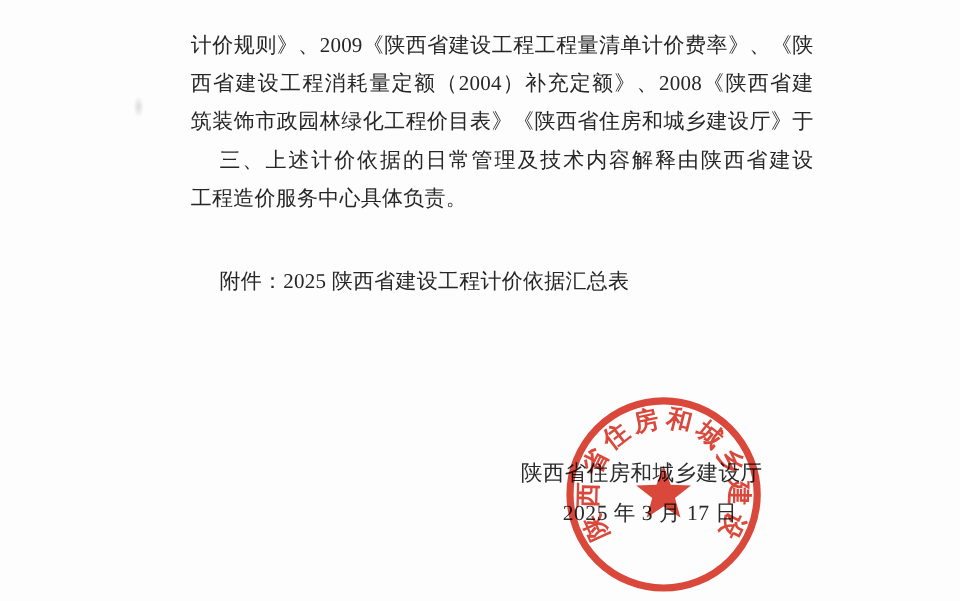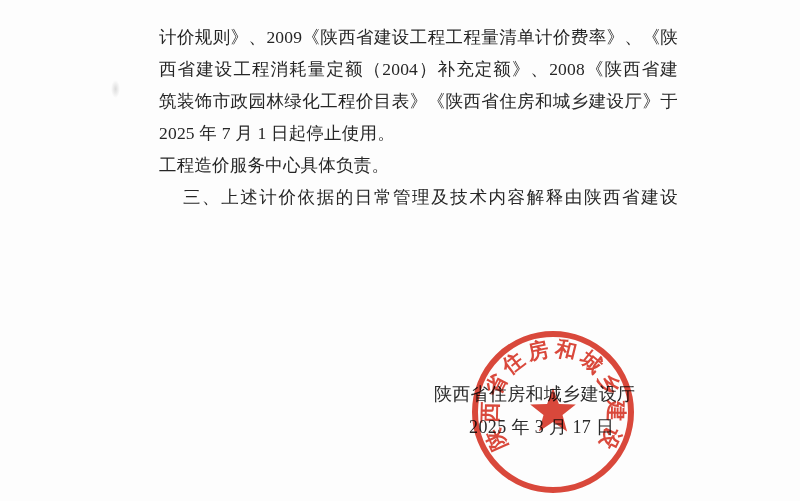--- a/index.html
+++ b/index.html
@@ -98,24 +98,24 @@
 <body>
 
 <div class="page">
 
   <div class="scan-smudge"></div>
 
   <div class="body-text">
     <div class="line fill">计价规则》、2009《陕西省建设工程工程量清单计价费率》、《陕</div>
     <div class="line fill">西省建设工程消耗量定额（2004）补充定额》、2008《陕西省建</div>
     <div class="line fill">筑装饰市政园林绿化工程价目表》《陕西省住房和城乡建设厅》于</div>
-    <div class="line">2025 年 7 月 1 日起停止使用。</div>
+    <div class="line fill indent">三、上述计价依据的日常管理及技术内容解释由陕西省建设</div>
     <div class="line">工程造价服务中心具体负责。</div>
-    <div class="line fill indent">三、上述计价依据的日常管理及技术内容解释由陕西省建设</div>
     <div class="para-gap"></div>
+    <div class="line indent">附件：2025 陕西省建设工程计价依据汇总表</div>
   </div>
 
   <div class="signature">陕西省住房和城乡建设厅</div>
 
   <div class="date">2025 年 3 月 17 日</div>
 
   <div class="seal">
     <svg viewBox="0 0 168 168" xmlns="http://www.w3.org/2000/svg">
       <defs>
         <path id="sealArc" d="M 39.9 118.5 A 56 56 0 1 1 128.1 118.5" fill="none"></path>

